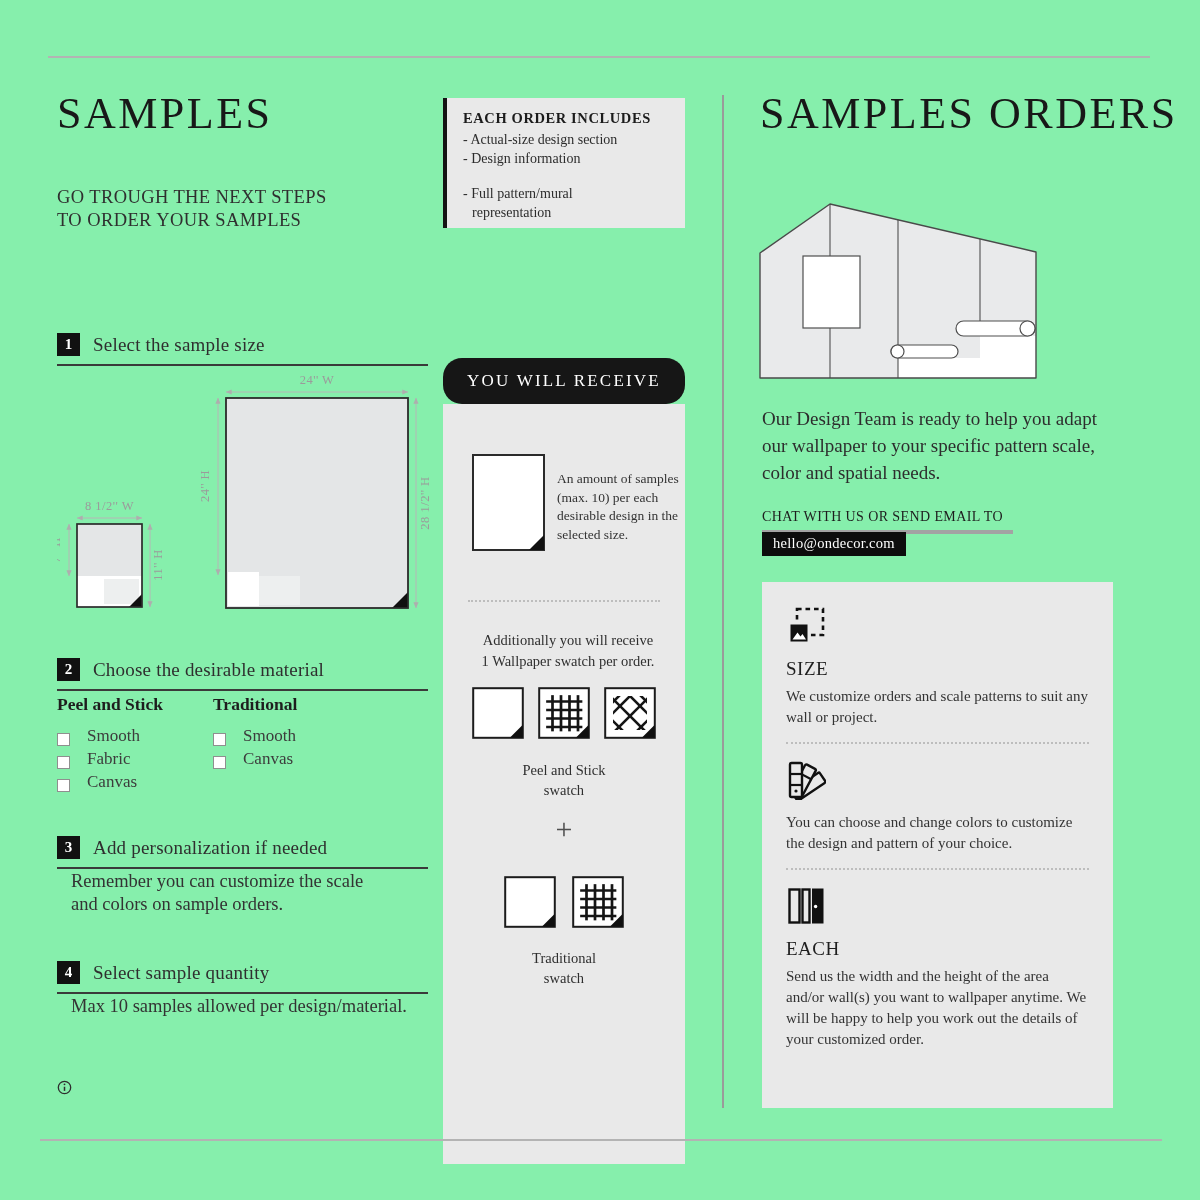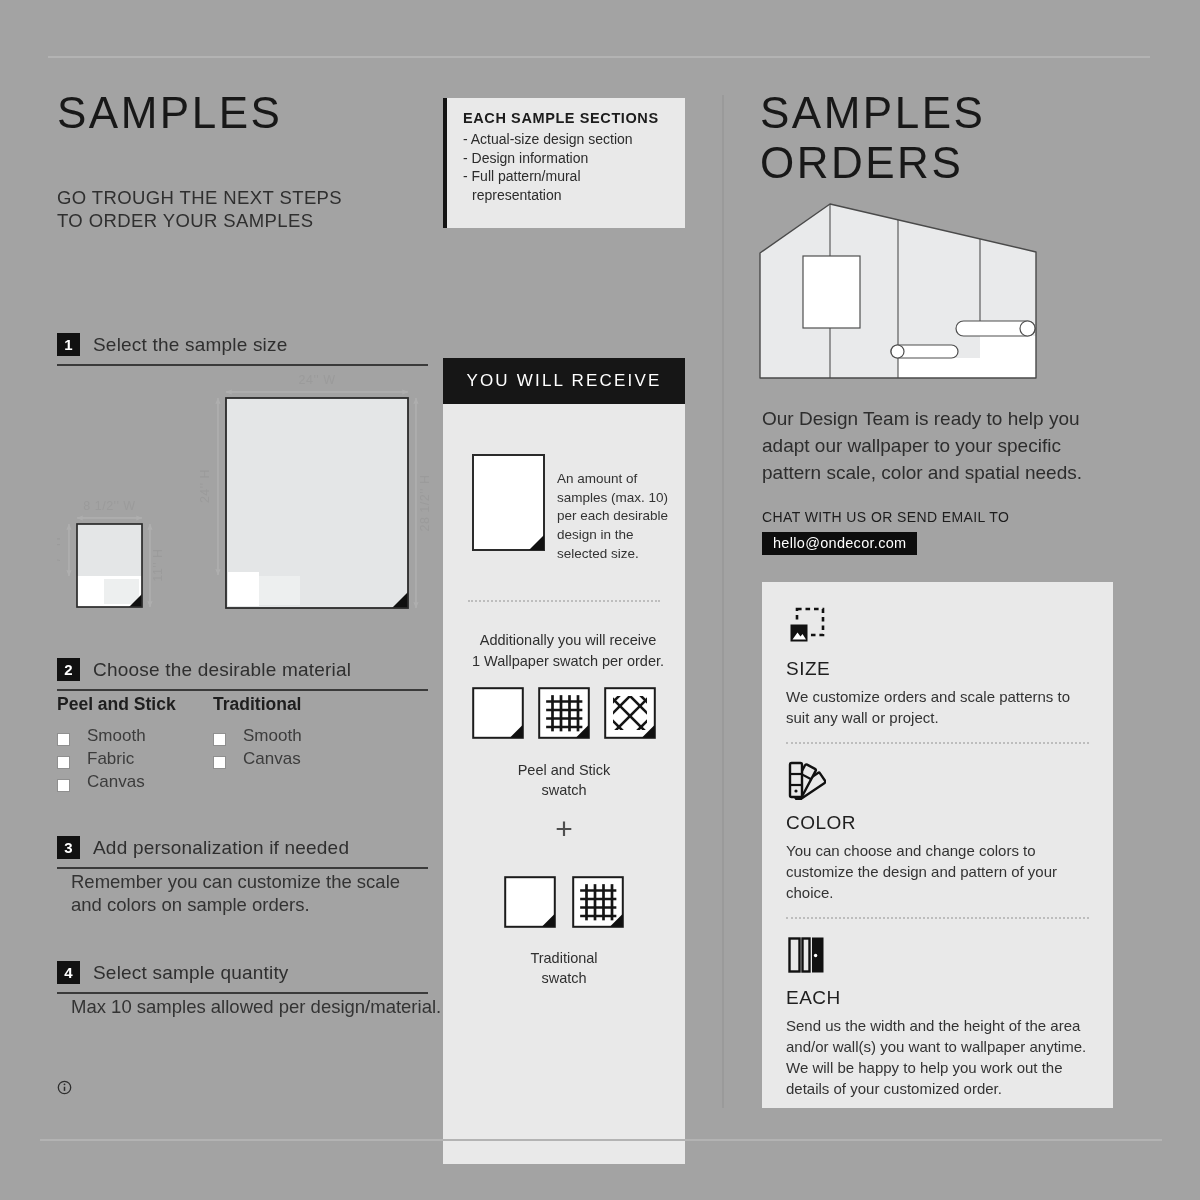--- a/index.html
+++ b/index.html
@@ -1,19 +1,19 @@
 <!DOCTYPE html>
 <html><head>
 <meta charset="utf-8">
 <style>
   * { margin:0; padding:0; box-sizing:border-box; }
   html,body { background:#ffffff; }
   .page {
-    position:relative; width:1200px; height:1200px; background:#a3a3a3;
-    font-family:Liberation Sans, sans-serif; color:#2e2e2e; overflow:hidden;
+    position:relative; width:1200px; height:1200px; background:#86efac;
+    font-family:Liberation Serif, serif; color:#2e2e2e; overflow:hidden;
   }
   svg { display:block; font-family:inherit; }
   .prewrap { white-space:pre-line; }
 
   .rule { position:absolute; background:#b3b3b3; }
   .top-rule { left:48px; top:56px; width:1102px; height:2px; }
   .bottom-rule { left:40px; top:1139px; width:1122px; height:2px; }
   .v-divider { position:absolute; left:722px; top:95px; width:2px; height:1013px; background:#9a9a9a; }
 
   .big-title { position:absolute; font-size:44px; font-weight:400; letter-spacing:2.5px; color:#181818; }
@@ -44,34 +44,34 @@
   .mat-opt { display:flex; align-items:flex-end; gap:17px; height:23px; cursor:pointer; }
   .cb { width:13px; height:13px; border:1.5px solid #8f8f8f; background:#fff; flex:0 0 auto; }
   .mat-opt span.opt-label { font-size:17px; color:#3c3c3c; }
 
   
   .footnote { position:absolute; left:57px; top:1078px; width:540px; display:flex; gap:8px; }
   .footnote .fn-text { font-size:13.8px; line-height:1.45; letter-spacing:.3px; color:#2e2e2e; }
 
   
   .receive-banner { position:absolute; left:443px; top:358px; width:242px; height:46px; background:#161616;
-    color:#fff; display:flex; align-items:center; justify-content:center; font-size:17px; letter-spacing:2.2px; }
+    color:#fff; display:flex; align-items:center; justify-content:center; font-size:17px; letter-spacing:2.2px;border-radius:19px; }
   .receive-panel { position:absolute; left:443px; top:404px; width:242px; height:760px; background:#e9e9e9; }
   .rp-sample { position:absolute; left:29px; top:50px; }
   .rp-note { position:absolute; left:114px; top:66px; width:122px; font-size:13.5px; line-height:1.38; color:#333; }
   .rp-dotted { position:absolute; left:25px; right:25px; border-top:2px dotted #bdbdbd; }
   .rp-add { position:absolute; left:4px; top:226px; width:100%; text-align:center; font-size:14.5px; line-height:1.45; color:#2f2f2f; }
   .swatch-row { position:absolute; left:0; width:100%; display:flex; justify-content:center; gap:14px; }
   .swatch-label { position:absolute; left:0; width:100%; text-align:center; font-size:14.5px; line-height:1.4; color:#2f2f2f; }
   .rp-plus { position:absolute; left:0; top:408px; width:100%; text-align:center; font-size:30px; font-weight:300; color:#4f4f4f; }
 
   
   #custom-intro { position:absolute; left:762px; top:406px; width:362px; font-size:19px; line-height:1.42; color:#2d2d2d; }
   .contact-label { position:absolute; left:762px; top:509px; display:inline-block; font-size:14px; letter-spacing:.4px;
-    color:#1d1d1d; border-bottom:6px solid #a3a3a3; padding:0 10px 5px 0; }
+    color:#1d1d1d; border-bottom:4px solid #a3a3a3; padding:0 10px 5px 0; }
   .email-chip { position:absolute; left:762px; top:532px; background:#0d0d0d; color:#fff; font-size:14.5px;
     padding:3px 11px 4px; letter-spacing:.3px; cursor:pointer; }
 
   .features-panel { position:absolute; left:762px; top:582px; width:351px; height:526px; background:#e9e9e9; padding:24px 24px 0; }
   .feature .f-icon { margin-bottom:12px; }
   .feature .f-name { font-size:19px; font-weight:400; letter-spacing:.5px; color:#1f1f1f; margin-bottom:6px; }
   .feature .f-desc { font-size:15px; line-height:1.4; color:#333; }
   .f-divider { border-top:2px dotted #bdbdbd; margin:14px 0 16px; }
 
   .abs { position:absolute; }
@@ -81,24 +81,24 @@
 
 <div class="page">
 
   <div class="rule top-rule"></div>
 
   <h1 class="big-title" id="samples-title">SAMPLES</h1>
   <p id="samples-subtitle" class="prewrap">GO TROUGH THE NEXT STEPS
 TO ORDER YOUR SAMPLES</p>
 
   <div class="includes-box">
-    <div class="inc-title">EACH SAMPLE SECTIONS</div>
+    <div class="inc-title">EACH ORDER INCLUDES</div>
     <div class="inc-item">Actual-size design section</div>
     <div class="inc-item">Design information</div>
-    <div class="inc-item" style="width:160px;">Full pattern/mural representation</div>
+    <div class="inc-item" style="width:160px;margin-top:17px;">Full pattern/mural representation</div>
   </div>
 
   <div class="step-header" style="top:333px">
     <span class="step-num">1</span>
     <span class="step-label">Select the sample size</span>
   </div>
 
   <svg class="abs" style="left:57px; top:372px;" width="378" height="248" viewBox="0 0 378 248">
     <defs>
       <marker id="dimarr" viewBox="0 0 8 8" refX="7" refY="4" markerWidth="6.5" markerHeight="6.5" orient="auto-start-reverse">
@@ -323,21 +323,20 @@
         </g>
         <g transform="rotate(28 10 35)">
           <rect x="4" y="3" width="12" height="34" rx="1.5" fill="#e9e9e9" stroke="#111" stroke-width="2.4"></rect>
           <line x1="4" y1="14" x2="16" y2="14" stroke="#111" stroke-width="2.2"></line>
         </g>
         <rect x="4" y="3" width="12" height="34" rx="1.5" fill="#e9e9e9" stroke="#111" stroke-width="2.4"></rect>
         <line x1="4" y1="14" x2="16" y2="14" stroke="#111" stroke-width="2.2"></line>
         <line x1="4" y1="25" x2="16" y2="25" stroke="#111" stroke-width="2.2"></line>
         <circle cx="10" cy="31" r="1.6" fill="#111"></circle>
       </svg>
-      <div class="f-name">COLOR</div>
       <p class="f-desc">You can choose and change colors to customize the design and pattern of your choice.</p>
     </div>
     <div class="f-divider"></div>
 
     <div class="feature">
       <svg class="f-icon" width="40" height="40" viewBox="0 0 40 40">
         <rect x="3.5" y="3.5" width="10" height="33" fill="none" stroke="#111" stroke-width="2.4"></rect>
         <rect x="16.5" y="3.5" width="7" height="33" fill="none" stroke="#111" stroke-width="2.4"></rect>
         <rect x="26" y="2.5" width="11.5" height="35" fill="#111"></rect>
         <circle cx="29.6" cy="20.5" r="1.7" fill="#ffffff"></circle>

